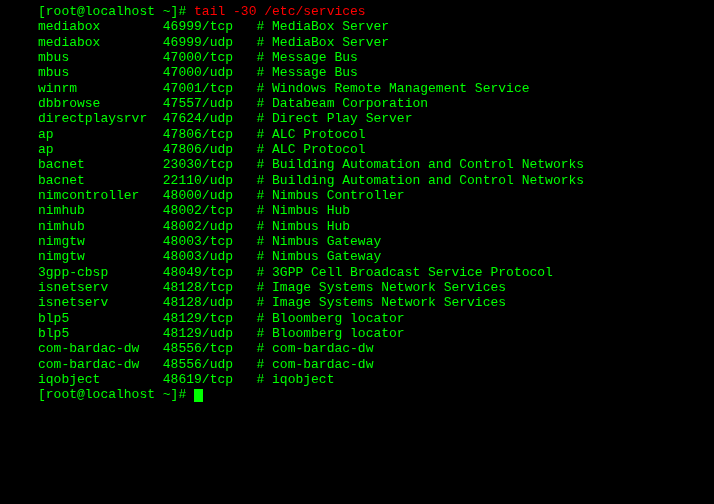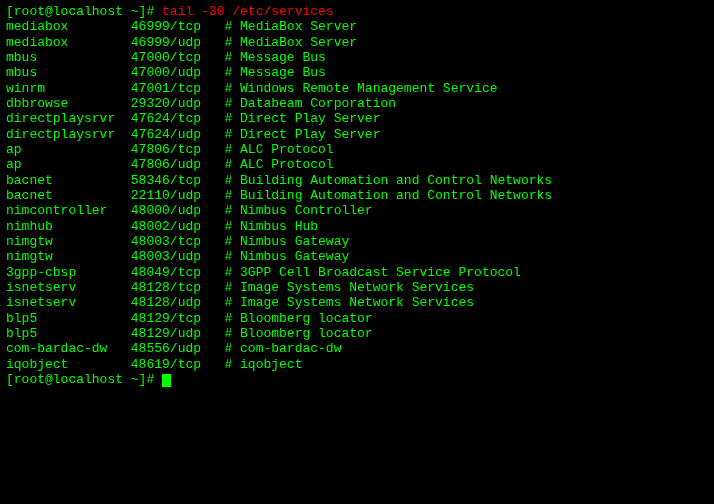--- a/index.html
+++ b/index.html
@@ -11,20 +11,21 @@
       height: 504px;
       overflow: hidden;
     }
     .terminal {
       background-color: #000000;
       color: #00ff00;
       padding: 4px 6px;
       width: 634px;
       height: 504px;
       overflow: hidden;
+      margin-left: 32px;
     }
     .line {
       white-space: pre;
       line-height: 1.18;
       display: block;
     }
     .prompt { color: #00ff00; }
     .command { color: #ff0000; }
     .cursor {
       display: inline-block;
@@ -38,33 +39,34 @@
 <body>
 
 <div class="terminal">
   <span class="line"><span class="prompt">[root@localhost ~]# </span><span class="command">tail -30 /etc/services</span></span>
   <div id="output-lines">
       <span class="line">mediabox        46999/tcp   # MediaBox Server</span>
       <span class="line">mediabox        46999/udp   # MediaBox Server</span>
       <span class="line">mbus            47000/tcp   # Message Bus</span>
       <span class="line">mbus            47000/udp   # Message Bus</span>
       <span class="line">winrm           47001/tcp   # Windows Remote Management Service</span>
-      <span class="line">dbbrowse        29320/udp   # Databeam Corporation</span>
-      <span class="line">directplaysrvr  47624/tcp   # Direct Play Server</span>
+      <span class="line">dbbrowse        47557/udp   # Databeam Corporation</span>
       <span class="line">directplaysrvr  47624/udp   # Direct Play Server</span>
       <span class="line">ap              47806/tcp   # ALC Protocol</span>
       <span class="line">ap              47806/udp   # ALC Protocol</span>
-      <span class="line">bacnet          58346/tcp   # Building Automation and Control Networks</span>
+      <span class="line">bacnet          23030/tcp   # Building Automation and Control Networks</span>
       <span class="line">bacnet          22110/udp   # Building Automation and Control Networks</span>
       <span class="line">nimcontroller   48000/udp   # Nimbus Controller</span>
+      <span class="line">nimhub          48002/tcp   # Nimbus Hub</span>
       <span class="line">nimhub          48002/udp   # Nimbus Hub</span>
       <span class="line">nimgtw          48003/tcp   # Nimbus Gateway</span>
       <span class="line">nimgtw          48003/udp   # Nimbus Gateway</span>
       <span class="line">3gpp-cbsp       48049/tcp   # 3GPP Cell Broadcast Service Protocol</span>
       <span class="line">isnetserv       48128/tcp   # Image Systems Network Services</span>
       <span class="line">isnetserv       48128/udp   # Image Systems Network Services</span>
       <span class="line">blp5            48129/tcp   # Bloomberg locator</span>
       <span class="line">blp5            48129/udp   # Bloomberg locator</span>
+      <span class="line">com-bardac-dw   48556/tcp   # com-bardac-dw</span>
       <span class="line">com-bardac-dw   48556/udp   # com-bardac-dw</span>
       <span class="line">iqobject        48619/tcp   # iqobject</span>
     </div>
   <span class="line"><span class="prompt">[root@localhost ~]# </span><span class="cursor"></span></span>
 </div>
 
 </body></html>

